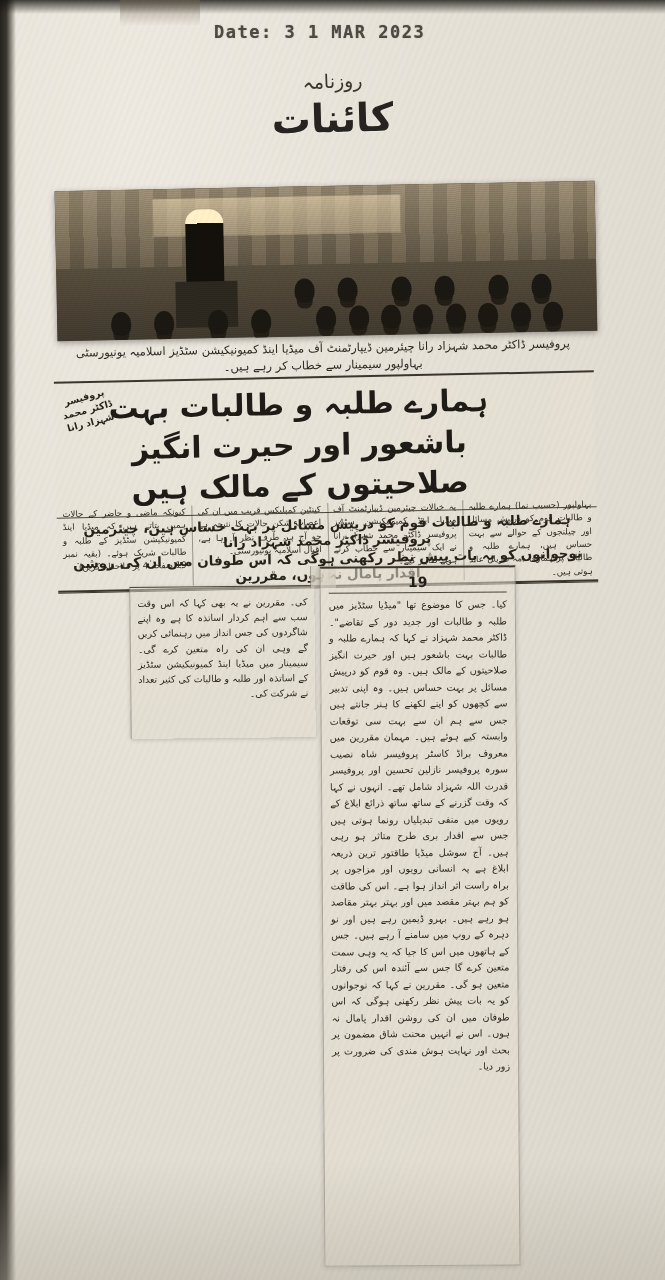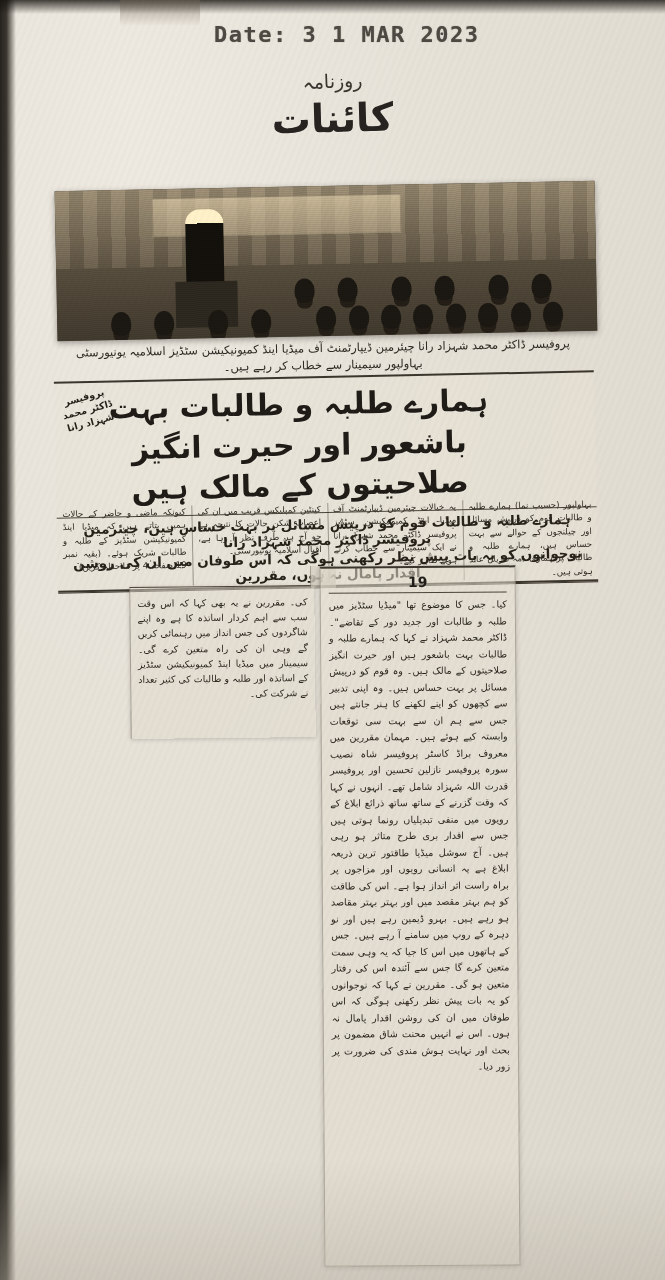--- a/index.html
+++ b/index.html
@@ -39,21 +39,21 @@
   .paper-shade-bottom {
     position: absolute; left: 0; bottom: 0; width: 665px; height: 120px;
     background: linear-gradient(to top, rgba(180,174,160,.45), rgba(180,174,160,0));
     pointer-events: none;
   }
 
   
   #date-stamp {
     position: absolute; left: 214px; top: 22px;
     font-family: "DejaVu Sans Mono", monospace;
-    font-size: 22px; font-weight: bold;
+    font-size: 17px; font-weight: bold;
     letter-spacing: 1.5px;
     color: #4e4a43;
     text-shadow: 0 0 1px rgba(70,66,58,.6);
     white-space: nowrap;
   }
 
   
   #masthead {
     position: absolute; left: 0; top: 70px; width: 665px;
     text-align: center;

